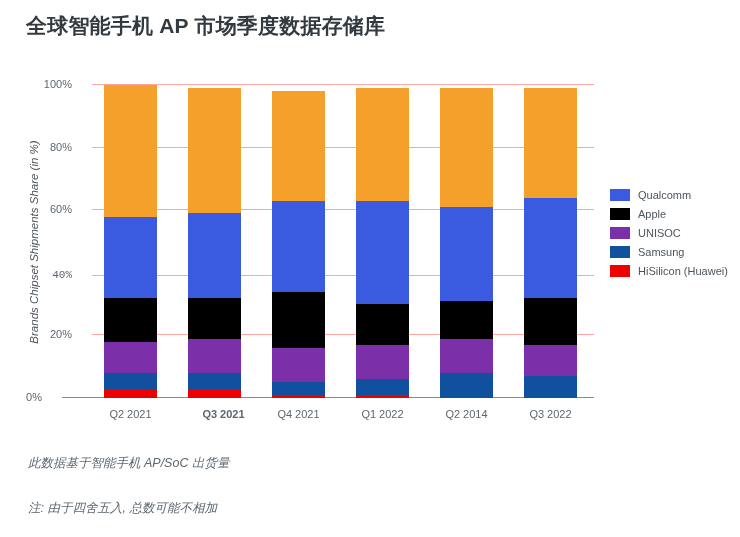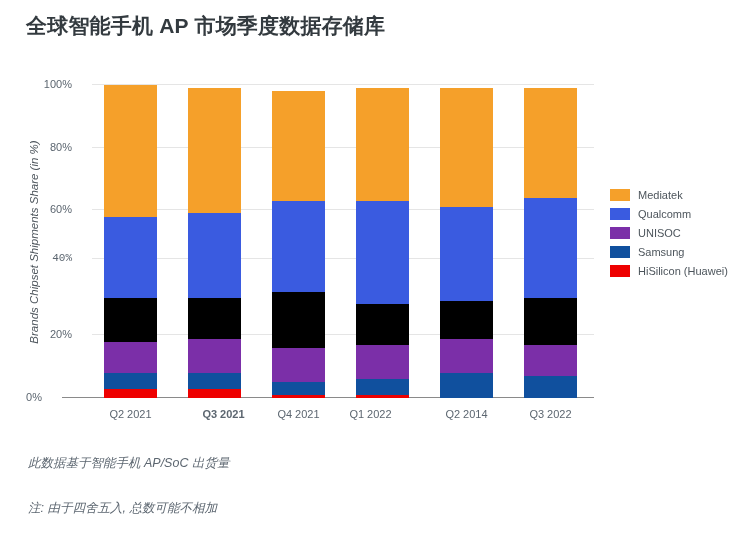--- a/index.html
+++ b/index.html
@@ -35,21 +35,21 @@
     top: 85px;
     width: 490px;
     height: 313px;
   }
 
   .gridline {
     position: absolute;
     left: -12px;
     width: 502px;
     height: 1px;
-    background: #e5e5e5;
+    background: #fca5a5;
   }
   .gridline.baseline {
     background: #8a8a8a;
     left: -42px;
     width: 532px;
   }
 
   .ytick-label {
     position: absolute;
     right: 100%;
@@ -149,21 +149,21 @@
 </div>
 
 <div id="plot-area">
   <div id="gridlines">
       <div class="gridline baseline" style="bottom: 0px;">
         <div class="ytick-label">0%</div>
       </div>
       <div class="gridline" style="bottom: 62.6px;">
         <div class="ytick-label">20%</div>
       </div>
-      <div class="gridline" style="bottom: 139px; font-family: Liberation Mono, monospace;">
+      <div class="gridline" style="bottom: 122px; font-family: Liberation Mono, monospace;">
         <div class="ytick-label">40%</div>
       </div>
       <div class="gridline" style="bottom: 187.8px;">
         <div class="ytick-label">60%</div>
       </div>
       <div class="gridline" style="bottom: 250.4px; margin-top: 20px;">
         <div class="ytick-label">80%</div>
       </div>
       <div class="gridline" style="bottom: 313px;">
         <div class="ytick-label">100%</div>
@@ -214,36 +214,36 @@
         <div class="seg" title="UNISOC — Q3 2022: 10%" style="height: 31.3px; background: rgb(123, 47, 168);"></div>
         <div class="seg" title="Apple — Q3 2022: 15%" style="height: 46.95px; background: rgb(0, 0, 0);"></div>
         <div class="seg" title="Qualcomm — Q3 2022: 32%" style="height: 100.16px; background: rgb(58, 91, 224);"></div>
         <div class="seg" title="Mediatek — Q3 2022: 35%" style="height: 109.55px; background: rgb(245, 160, 42);"></div>
       </div>
     </div>
   <div id="xticks">
       <div class="xtick-label" style="left: 0px;">Q2 2021</div>
       <div class="xtick-label" style="left: 93px; font-weight: bold;">Q3 2021</div>
       <div class="xtick-label" style="left: 168px;">Q4 2021</div>
-      <div class="xtick-label" style="left: 240px;">Q1 2022</div>
+      <div class="xtick-label" style="left: 252px;">Q1 2022</div>
       <div class="xtick-label" style="left: 336px;">Q2 2014</div>
       <div class="xtick-label" style="left: 420px;">Q3 2022</div>
     </div>
 </div>
 
 <div id="legend">
     <div class="legend-row">
-      <span class="legend-swatch" style="background: rgb(245, 160, 42);"></span>
-      <span class="legend-label">Mediatek</span>
-    </div>
-    <div class="legend-row">
       <span class="legend-swatch" style="background: rgb(58, 91, 224);"></span>
       <span class="legend-label">Qualcomm</span>
     </div>
     <div class="legend-row">
+      <span class="legend-swatch" style="background: rgb(0, 0, 0);"></span>
+      <span class="legend-label">Apple</span>
+    </div>
+    <div class="legend-row">
       <span class="legend-swatch" style="background: rgb(123, 47, 168);"></span>
       <span class="legend-label">UNISOC</span>
     </div>
     <div class="legend-row">
       <span class="legend-swatch" style="background: rgb(16, 80, 158);"></span>
       <span class="legend-label">Samsung</span>
     </div>
     <div class="legend-row">
       <span class="legend-swatch" style="background: rgb(238, 0, 0);"></span>
       <span class="legend-label">HiSilicon (Huawei)</span>

